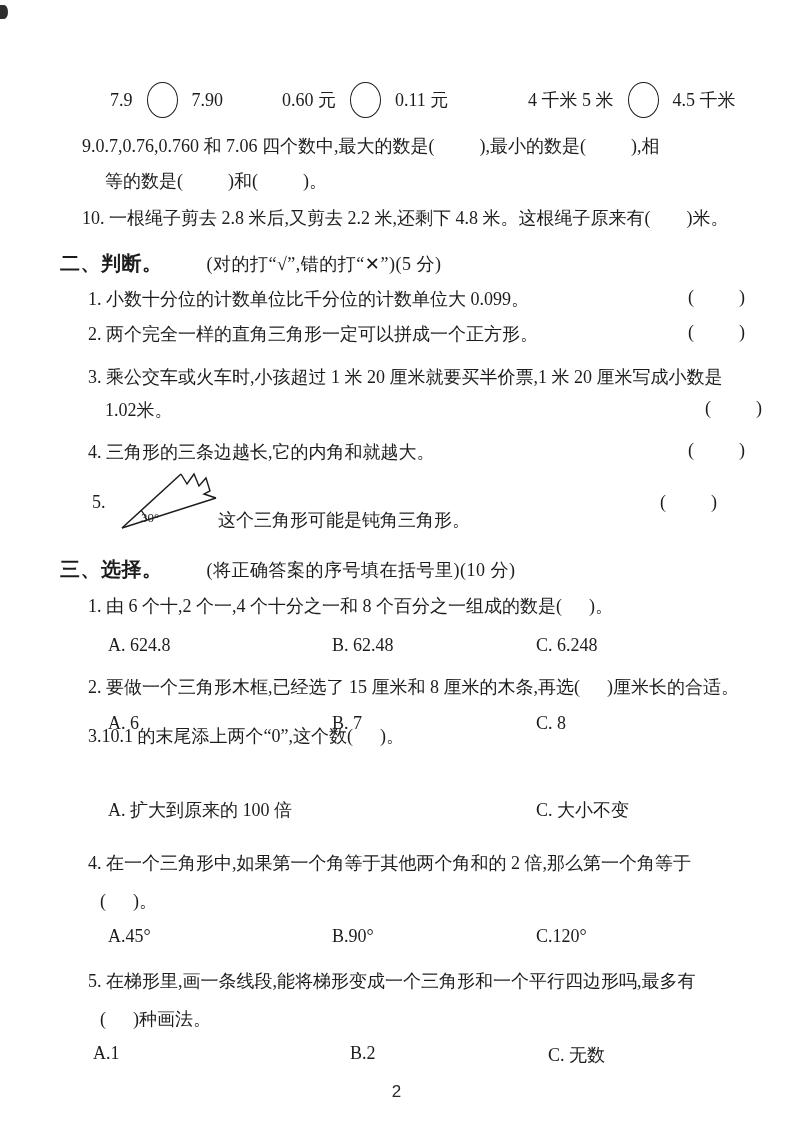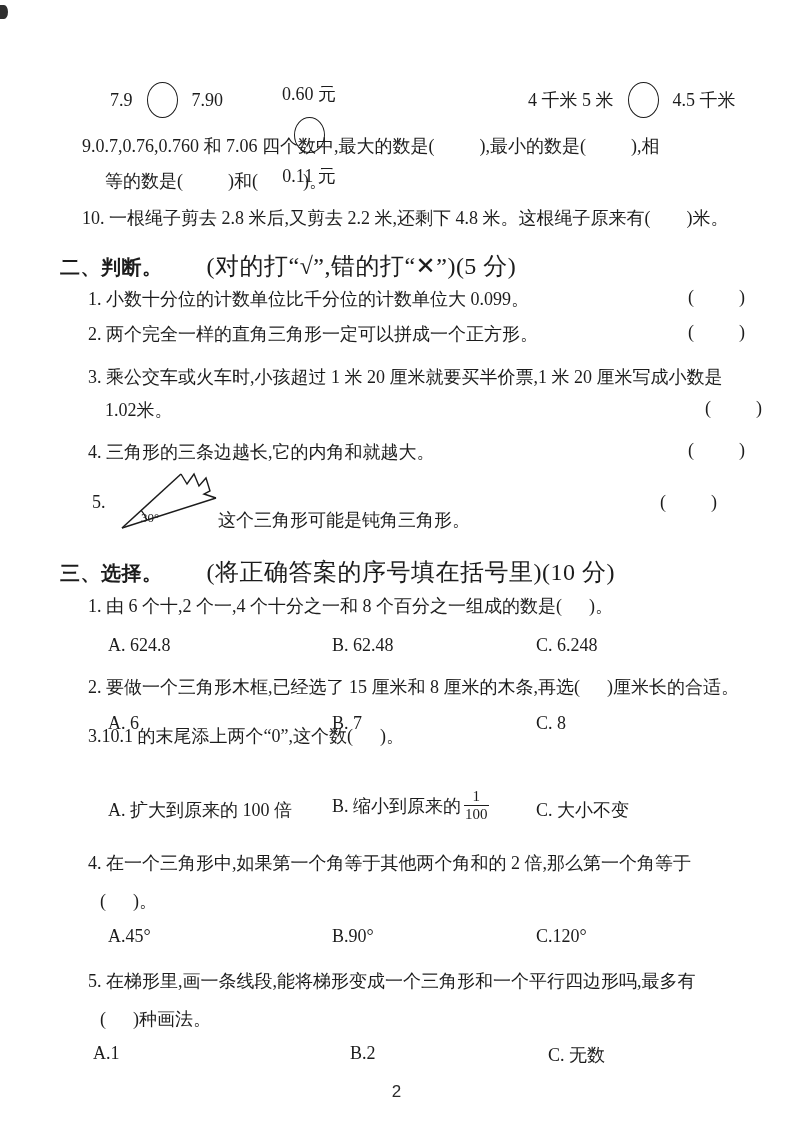--- a/index.html
+++ b/index.html
@@ -14,32 +14,32 @@
     overflow:hidden;
   }
   .row{position:absolute;left:60px;width:673px;white-space:nowrap;}
   .ind22{padding-left:22px;}
   .ind28{padding-left:28px;}
   .ind45{padding-left:45px;}
   .ind40{padding-left:40px;}
   .abracket{position:absolute;right:15px;top:0;letter-spacing:1px;}
   
   .cmp{position:absolute;top:0;display:inline-flex;align-items:center;gap:11px;}
-  .g1{left:50px;} .g2{left:222px;flex-direction:column;} .g3{left:468px;}
+  .g1{left:50px;} .g2{left:222px;} .g3{left:468px;}
   .circle{
     display:inline-block;width:29px;height:34px;
     border:1.6px solid #1c1c1c;border-radius:50%;
     margin:0 3px;
   }
   
   .sec-title{
     font-family:"Liberation Sans","DejaVu Sans",sans-serif;
     font-weight:bold;font-size:20px;letter-spacing:0.5px;
   }
-  .sec-note{font-size:24px;letter-spacing:0.5px;padding-left:44px;}
+  .sec-note{font-size:18px;letter-spacing:0.5px;padding-left:44px;}
   
   .opt{position:absolute;top:0;}
   .o1{left:48px;} .o2{left:272px;} .o3{left:476px;}
   .oq5 .o1{left:33px;} .oq5 .o2{left:290px;} .oq5 .o3{left:488px;}
   .vopts{height:48px;}
   .vopts .o1,.vopts .o3{top:14px;}
   .vopts .o2{top:6px;}
   .frac{
     display:inline-block;vertical-align:middle;text-align:center;
     font-size:15px;line-height:1.15;margin-left:3px;position:relative;top:-2px;
@@ -140,23 +140,20 @@
   <div class="row ind28" style="top:675px;">2. 要做一个三角形木框,已经选了 15 厘米和 8 厘米的木条,再选(&nbsp;&nbsp;&nbsp;&nbsp;&nbsp;&nbsp;)厘米长的合适。</div>
   <div class="row" style="top:713px;height:26px;">
     <span class="opt o1">A. 6</span>
     <span class="opt o2">B. 7</span>
     <span class="opt o3">C. 8</span>
   </div>
 
   <div class="row ind28" style="top:724px;">3.10.1 的末尾添上两个“0”,这个数(&nbsp;&nbsp;&nbsp;&nbsp;&nbsp;&nbsp;)。</div>
   <div class="row vopts" style="top:784px;">
     <span class="opt o1">A. 扩大到原来的 100 倍</span>
-    <span class="opt o2">
-      <span>B. 缩小到原来的</span><span class="frac"><span class="fnum">1</span><span class="fden">100</span></span>
-    </span>
     <span class="opt o3">C. 大小不变</span>
   </div>
 
   <div class="row ind28" style="top:851px;">4. 在一个三角形中,如果第一个角等于其他两个角和的 2 倍,那么第一个角等于</div>
   <div class="row ind40" style="top:889px;">(&nbsp;&nbsp;&nbsp;&nbsp;&nbsp;&nbsp;)。</div>
   <div class="row" style="top:926px;height:26px;">
     <span class="opt o1">A.45°</span>
     <span class="opt o2">B.90°</span>
     <span class="opt o3">C.120°</span>
   </div>

